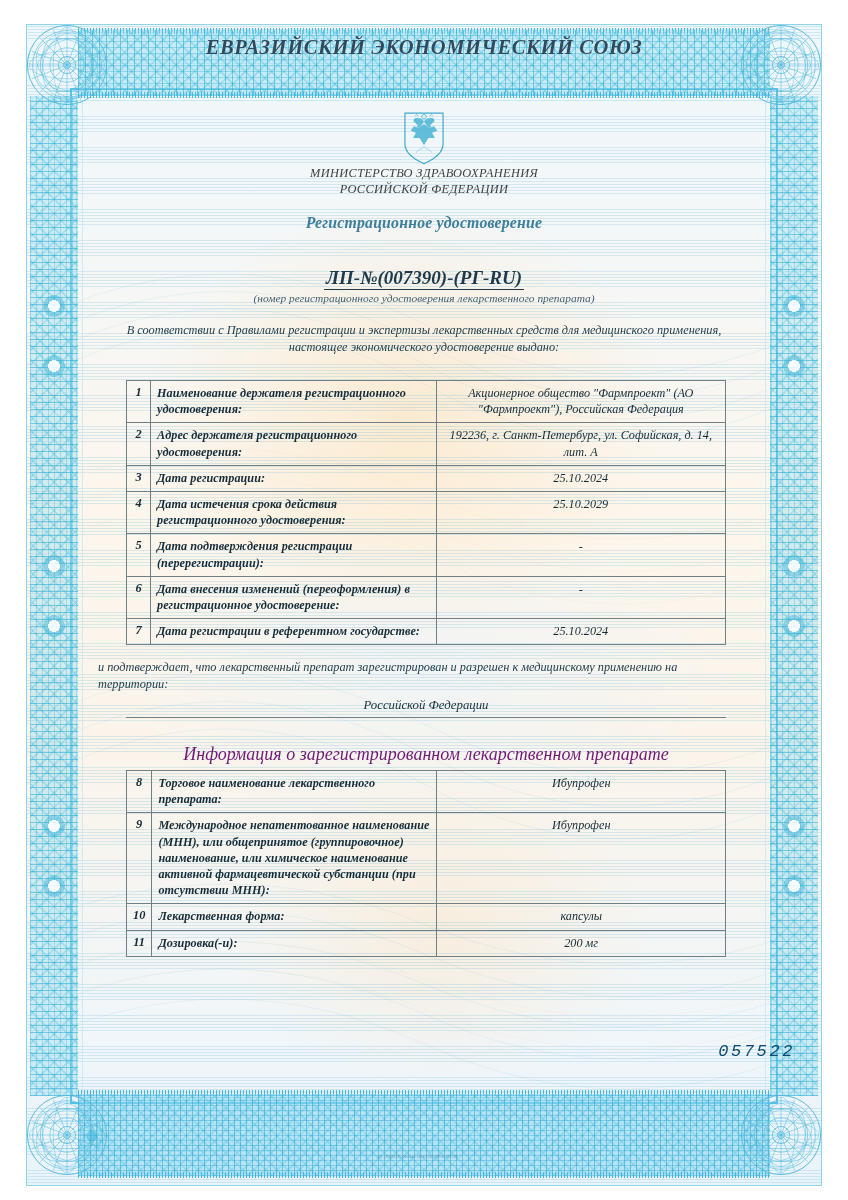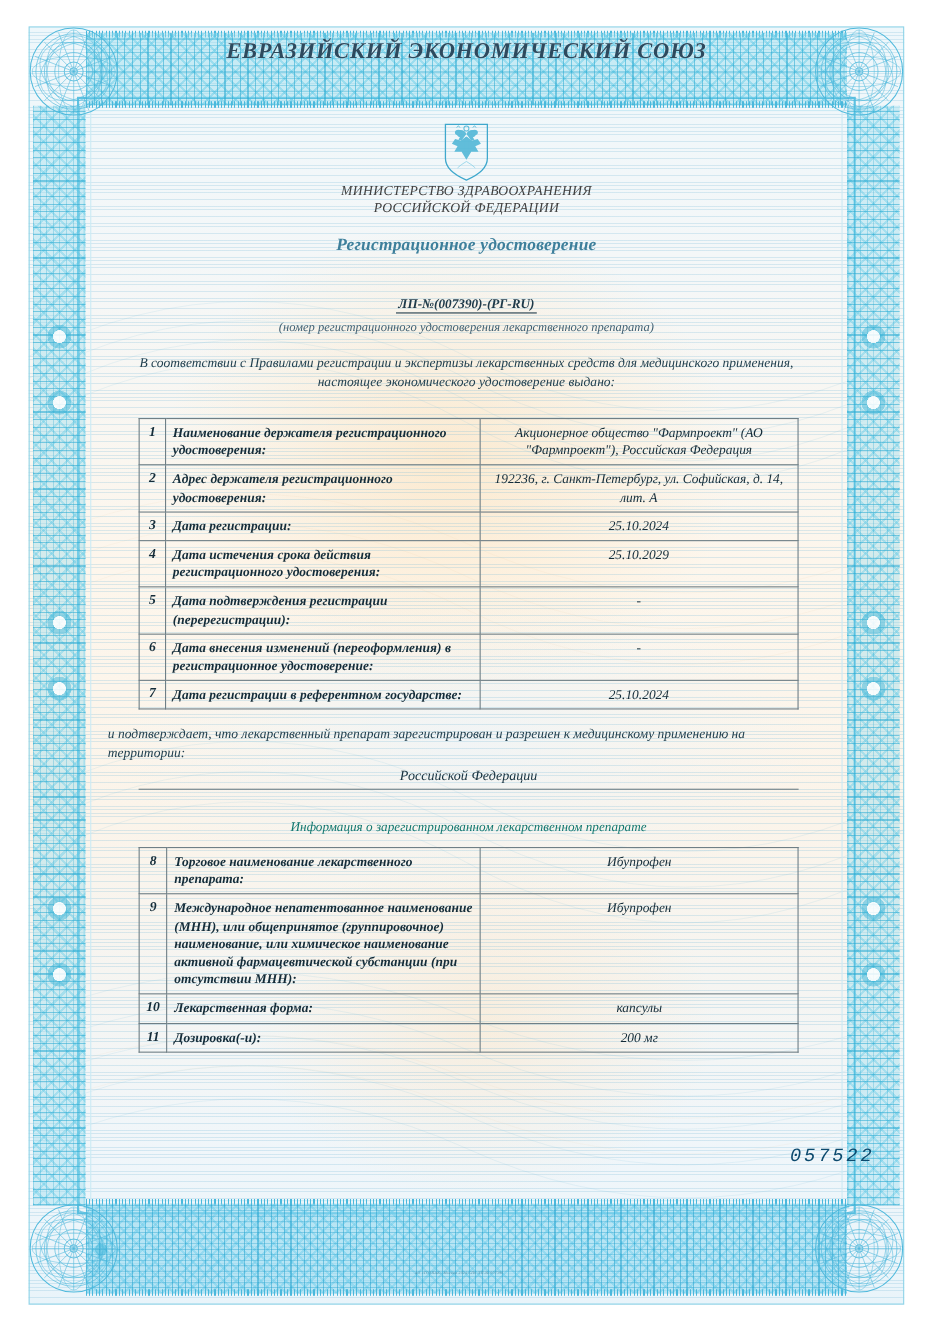--- a/index.html
+++ b/index.html
@@ -195,21 +195,21 @@
     letter-spacing: 0.2px;
   }
 
   .reg-number {
     position: absolute;
     left: 0; top: 163px; width: 668px;
     text-align: center;
   }
   .reg-number span {
     font-weight: bold;
-    font-size: 12px;
+    font-size: 19px;
     color: #1e3a4a;
     border-bottom: 1.4px solid #1e3a4a;
     padding: 0 2px 1px 2px;
   }
 
   .reg-number-caption {
     position: absolute;
     left: 0; top: 188px; width: 668px;
     text-align: center;
     font-size: 11.4px;
@@ -289,22 +289,22 @@
     position: absolute;
     left: 36px; top: 618px; width: 600px;
     text-align: center;
     font-size: 12.1px;
     color: #22404f;
   }
   .info-heading {
     position: absolute;
     left: 36px; top: 640px; width: 600px;
     text-align: center;
-    font-size: 12px;
-    color: #0f766e;
+    font-size: 18px;
+    color: #701a75;
   }
 
   .serial {
     position: absolute;
     right: 40px; top: 1042px;
     font-family: "Liberation Mono", monospace;
     font-size: 17px;
     letter-spacing: 2.6px;
     color: #0c4a6e;
   }

